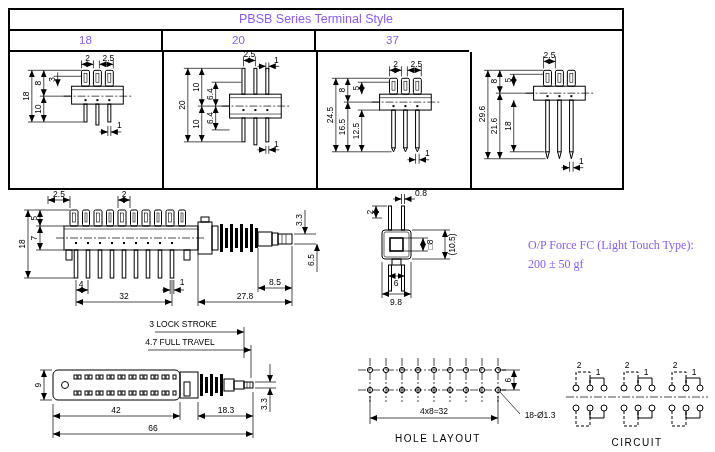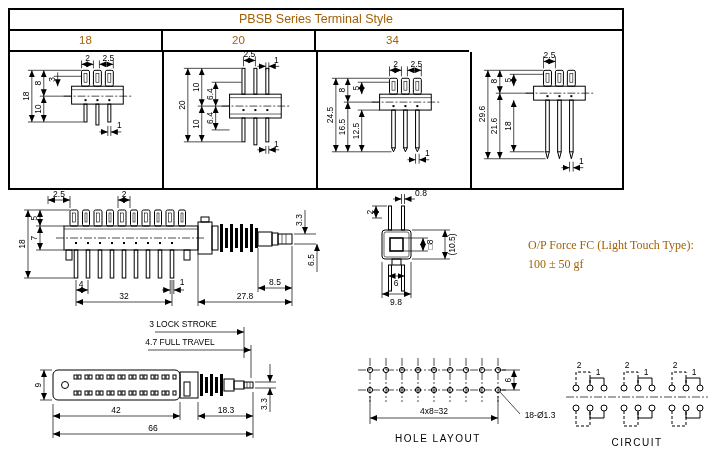--- a/index.html
+++ b/index.html
@@ -1,17 +1,17 @@
 <!DOCTYPE html>
 <html><head>
 <meta charset="utf-8">
 <style>
   html,body{margin:0;padding:0;background:#fff;}
   #stage{position:relative;width:715px;height:452px;background:#fff;overflow:hidden;
-         font-family:"Liberation Sans",sans-serif;color:#a16207;}
+         font-family:"Liberation Sans",sans-serif;color:#8b5cf6;}
   
   .ln{stroke:#000;stroke-width:1;fill:none}
   .tn{stroke:#000;stroke-width:.6;fill:none}
   .dim{stroke:#000;stroke-width:.7;fill:none}
   .cl{stroke:#000;stroke-width:.7;fill:none;stroke-dasharray:8 2 2 2}
   .dsh{stroke:#000;stroke-width:1;fill:none;stroke-dasharray:3 2}
   .blk{fill:#000;stroke:none}
   text.d{font:8.5px "Liberation Sans",sans-serif;fill:#000;text-anchor:middle}
   text.t{font:10px "Liberation Sans",sans-serif;fill:#000;text-anchor:middle;letter-spacing:1.5px}
   
@@ -31,21 +31,21 @@
 </head>
 <body>
 
 <div id="stage">
 
   <div class="tbl">
     <div class="tbl-title">PBSB Series Terminal Style</div>
     <div class="colrow">
       <div class="colh">18</div>
       <div class="colh">20</div>
-      <div class="colh">34</div>
+      <div class="colh">37</div>
     </div>
     <div class="cellrow">
 
       <div class="cell">
         <svg width="152" height="136" viewBox="0 0 153 136">
           <defs>
               <marker id="a18" markerUnits="userSpaceOnUse" markerWidth="8" markerHeight="8" refX="7" refY="3" orient="auto-start-reverse">
                 <path d="M0,0 L7,3 L0,6 Z"></path>
               </marker>
             </defs>
@@ -453,21 +453,21 @@
       <text class="d" x="66" y="98">6</text>
       <line class="dim" x1="52" y1="74" x2="52" y2="110"></line>
         <line class="dim" x1="81" y1="74" x2="81" y2="110"></line>
       <line class="dim" x1="52" y1="106" x2="81" y2="106" marker-start="url(#aev)" marker-end="url(#aev)"></line>
       <text class="d" x="66" y="117">9.8</text>
     </g>
   </svg>
 
   <div class="force">
     <div>O/P Force  FC (Light Touch Type):</div>
-    <div>100 ± 50 gf</div>
+    <div>200 ± 50 gf</div>
   </div>
 
   <svg style="position:absolute;left:18px;top:316px" width="310" height="134" viewBox="0 0 310 134">
     <defs>
         <marker id="atv" markerUnits="userSpaceOnUse" markerWidth="8" markerHeight="8" refX="7" refY="3" orient="auto-start-reverse">
           <path d="M0,0 L7,3 L0,6 Z"></path>
         </marker>
       </defs>
     <g>
       <rect class="ln" x="35" y="54" width="127" height="30" rx="5"></rect>

